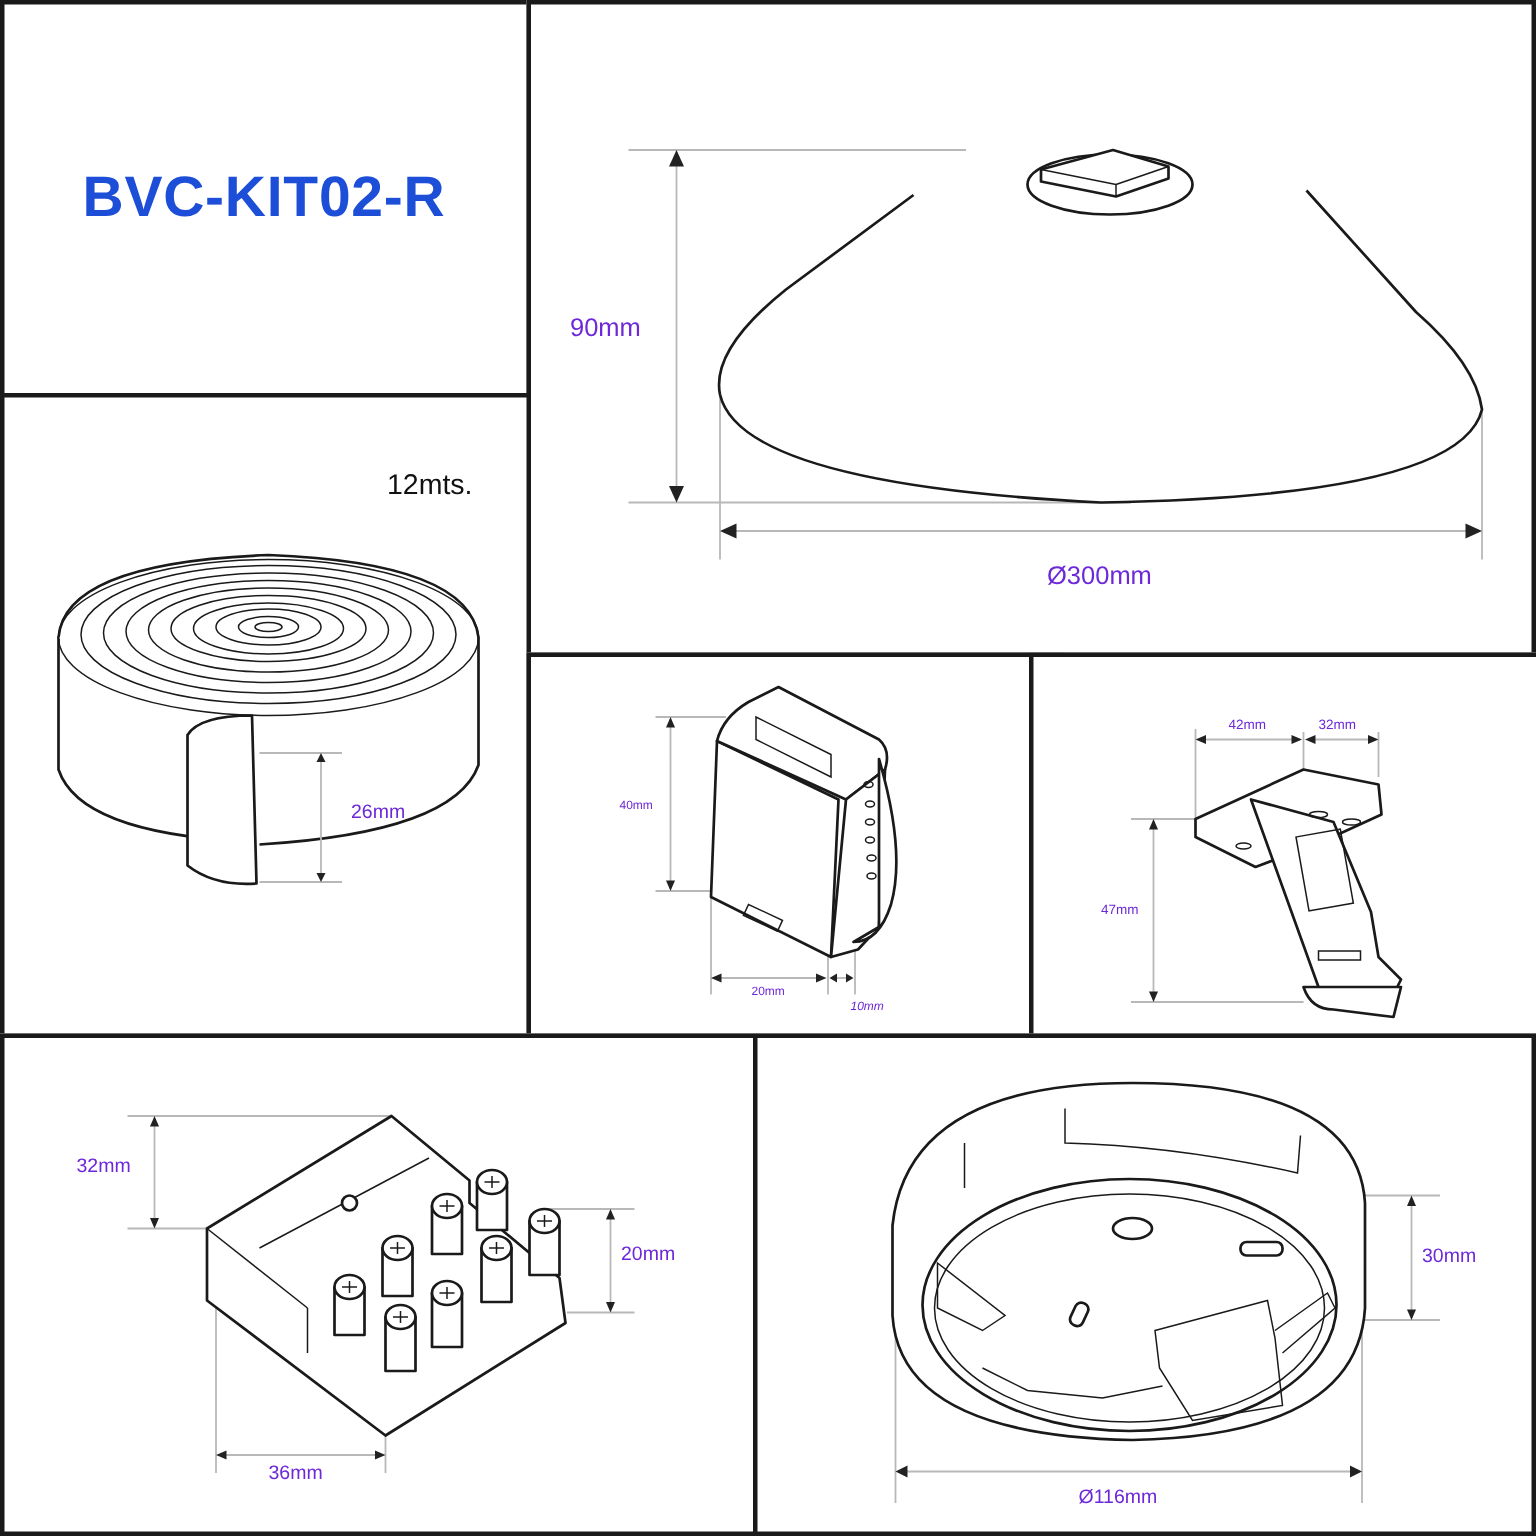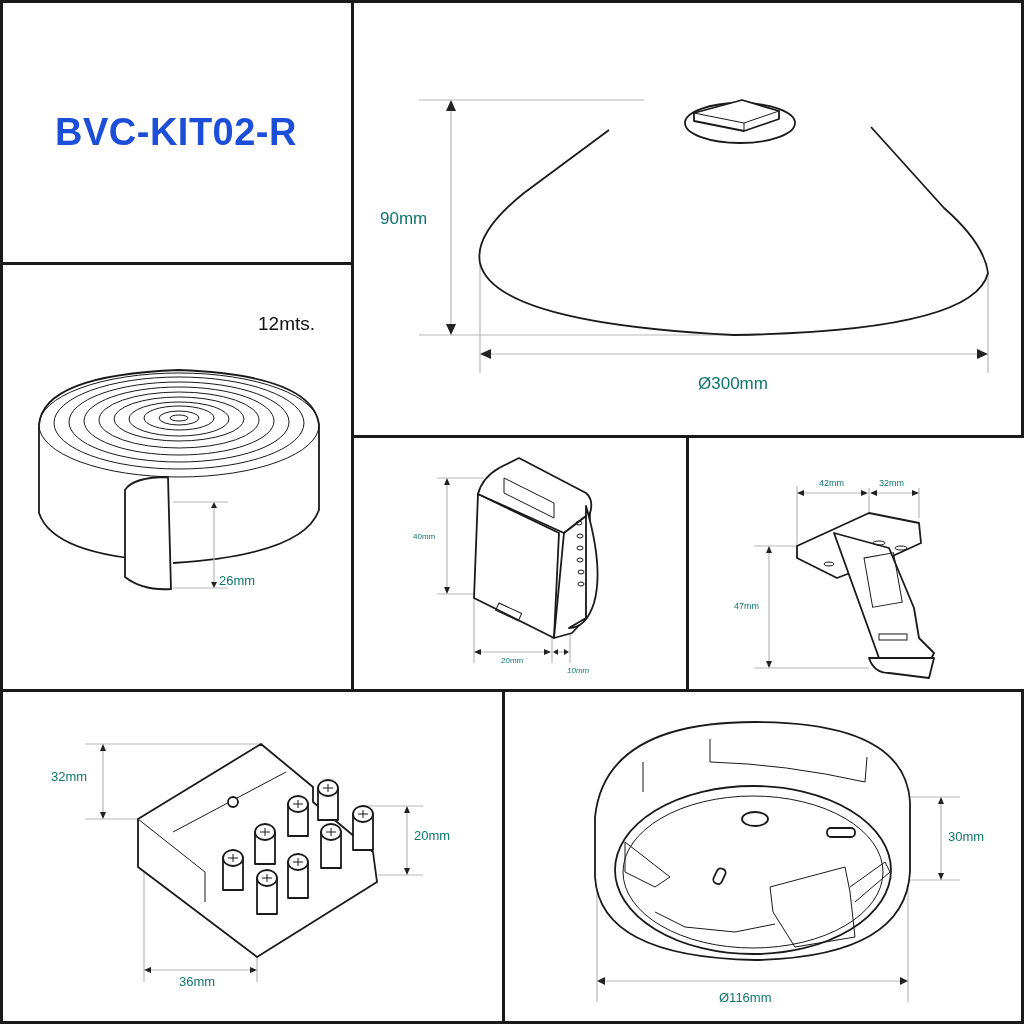--- a/index.html
+++ b/index.html
@@ -1,19 +1,19 @@
 <!DOCTYPE html>
 <html><head>
 <meta charset="utf-8">
 <style>
   html,body{margin:0;padding:0;background:#fff;}
   body{width:1024px;height:1024px;position:relative;overflow:hidden;font-family:"Liberation Sans","DejaVu Sans",sans-serif;color:#222;}
   .panel{position:absolute;box-sizing:border-box;border:3px solid #1a1a1a;background:#fff;overflow:hidden;}
   .panel svg{position:absolute;left:0;top:0;}
-  .lbl{position:absolute;color:#0f766e;white-space:nowrap;}
+  .lbl{position:absolute;color:#6d28d9;white-space:nowrap;}
   .title{position:absolute;font-weight:bold;font-size:38px;color:#1d4ed8;letter-spacing:0.5px;}
   .dim{stroke:#b8b8b8;stroke-width:1.2;fill:none;}
   .arr{fill:#222;}
   .ln{stroke:#1a1a1a;stroke-width:1.8;fill:#fff;stroke-linejoin:round;}
   .thin{stroke:#1a1a1a;stroke-width:1;fill:none;}
 </style>
 </head>
 <body>
 
 <div class="panel" style="left:0;top:0;width:354px;height:265px;">
@@ -62,21 +62,21 @@
       <ellipse cx="176" cy="153" rx="9" ry="3"></ellipse>
     </g>
     <path class="ln" d="M122,225 Q130,212 165,212 L168,324 Q140,326 122,312 Z"></path>
     <line class="dim" x1="170" y1="237" x2="225" y2="237"></line>
     <line class="dim" x1="170" y1="323" x2="225" y2="323"></line>
     <line class="dim" x1="211" y1="240" x2="211" y2="320"></line>
     <polygon class="arr" points="211,237 208,243 214,243"></polygon>
     <polygon class="arr" points="211,323 208,317 214,317"></polygon>
   </svg>
   <div class="lbl" style="left:255px;top:48px;font-size:19px;color:#111;">12mts.</div>
-  <div class="lbl" style="left:216px;top:268px;font-size:13px;margin-top:40px;">26mm</div>
+  <div class="lbl" style="left:231px;top:268px;font-size:13px;">26mm</div>
 </div>
 
 <div class="panel" style="left:351px;top:435px;width:359px;height:257px;">
   <svg width="338" height="257">
     <line class="dim" x1="83" y1="40" x2="130" y2="40"></line>
     <line class="dim" x1="83" y1="156" x2="125" y2="156"></line>
     <line class="dim" x1="93" y1="44" x2="93" y2="152"></line>
     <polygon class="arr" points="93,40 90,47 96,47"></polygon>
     <polygon class="arr" points="93,156 90,149 96,149"></polygon>
     <line class="dim" x1="120" y1="160" x2="120" y2="225"></line>

